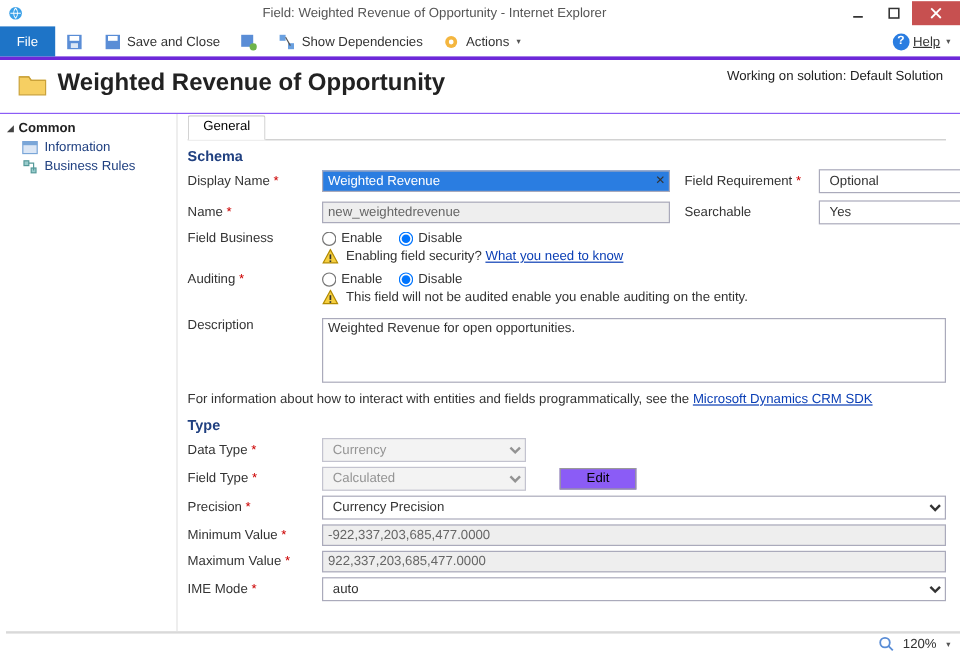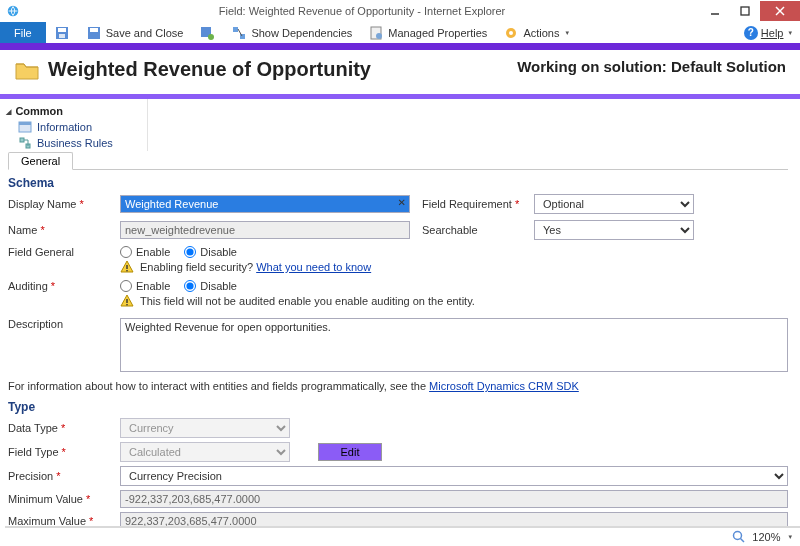--- a/index.html
+++ b/index.html
@@ -8,38 +8,38 @@
 
 .titlebar { height: 22px; background: #fff; border-bottom: 0; display: flex; align-items: center; padding-left: 6px; }
 .titlebar .ie-icon { width: 14px; height: 14px; margin-right: 4px; }
 .titlebar .title-text { flex: 1; text-align: center; font-size: 11px; color: #555; }
 .titlebar .winbtns { display: flex; }
 .titlebar .winbtn { width: 30px; height: 20px; display: flex; align-items: center; justify-content: center; font-size: 10px; color: #333; }
 .titlebar .winbtn.close { background: #c75050; color: #fff; width: 40px; }
 .titlebar .winbtn.close svg { stroke: #fff; }
 
 
-.toolbar { height: 28px; background: #fff; border-bottom: 7px solid #6d28d9; display: flex; align-items: stretch; padding-right: 8px; }
+.toolbar { height: 28px; background: #fff; border-bottom: 3px solid #6d28d9; display: flex; align-items: stretch; padding-right: 8px; }
 .filebtn { background: #1e74c7; color: #fff; padding: 0 14px; display: flex; align-items: center; font-size: 11px; }
 .tbtn { display: flex; align-items: center; padding: 0 8px; gap: 4px; color: #333; cursor: default; }
 .tbtn .ico { width: 16px; height: 16px; display: inline-flex; align-items: center; justify-content: center; }
 .toolbar .spacer { flex: 1; }
 .helpbtn { display: flex; align-items: center; gap: 3px; color: #333; }
 .helpbtn .hcircle { width:14px; height:14px; border-radius:50%; background:#2a7de1; color:#fff; display:flex; align-items:center; justify-content:center; font-size:10px; font-weight:bold;}
 .tridown { font-size: 7px; color: #555; margin-left: 2px; }
 
 
 .header { padding: 8px 14px 4px 14px; display: flex; align-items: flex-start; }
 .foldericon { width: 26px; height: 24px; margin-right: 8px; }
 .header-titles .crumb { font-size: 11px; color: #444; }
 .header-titles .bigtitle { font-size: 20px; font-weight: bold; color: #222; }
-.header .right { margin-left: auto; font-size: 15px; font-weight: bold; color: #222; }
-
-
-.main { position: absolute; top: 94px; bottom: 20px; left: 0; right: 0; display: flex; border-top: 5px solid #8b5cf6; flex-direction: column; }
+.header .right { margin-left: auto; font-size: 11px; font-weight: normal; color: #222; }
+
+
+.main { position: absolute; top: 94px; bottom: 20px; left: 0; right: 0; display: flex; border-top: 1px solid #8b5cf6; }
 .sidebar { width: 148px; border-right: 1px solid #e3e3e3; padding-top: 4px; }
 .side-h { font-weight: bold; font-size: 11px; color: #222; padding: 2px 6px; }
 .side-h::before { content: "◢"; font-size: 7px; color: #444; display:inline-block; transform: translateY(-1px); margin-right:4px;}
 .side-item { display: flex; align-items: center; gap: 5px; padding: 2px 4px 2px 18px; color: #204080; cursor: default; font-size: 11px; }
 .side-item .sico { width: 14px; height: 12px; }
 
 .content { flex: 1; overflow: auto; padding: 0 12px 8px 8px; display:flex; flex-direction:column;}
 
 
 .tabstrip { height: 22px; display:flex; border-bottom: 1px solid #c8c8c8; margin-bottom: 2px;}
@@ -142,29 +142,20 @@
           <rect x="2" y="2" width="5" height="5" fill="#6aa0e0"></rect>
           <rect x="9" y="9" width="5" height="5" fill="#6aa0e0"></rect>
           <line x1="7" y1="4" x2="11" y2="11" stroke="#555"></line>
         </svg>
       </span>
       <span>Show Dependencies</span>
     </div>
   <div class="tbtn">
       <span class="ico">
         <svg viewBox="0 0 16 16" width="16" height="16">
-          <rect x="3" y="2" width="10" height="12" fill="#f0f0f0" stroke="#888"></rect>
-          <circle cx="11" cy="11" r="3" fill="#7aa6d8"></circle>
-        </svg>
-      </span>
-      <span>Managed Properties</span>
-    </div>
-  <div class="tbtn">
-      <span class="ico">
-        <svg viewBox="0 0 16 16" width="16" height="16">
           <circle cx="8" cy="8" r="5" fill="#f4b63f"></circle>
           <circle cx="8" cy="8" r="2" fill="#fff"></circle>
         </svg>
       </span>
       <span>Actions</span>
       <span class="tridown">▾</span>
     </div>
   <div class="spacer"></div>
   <div class="helpbtn">
       <span class="hcircle">?</span>
@@ -218,21 +209,21 @@
         <span class="clearx">✕</span>
       </div>
       <div class="label req">Field Requirement</div>
       <select class="sel"><option>Optional</option></select>
 
       <div class="label req">Name</div>
       <input class="txt" readonly="" value="new_weightedrevenue" style="">
       <div class="label">Searchable</div>
       <select class="sel"><option>Yes</option></select>
 
-      <div class="label">Field General</div>
+      <div class="label">Field Business</div>
       <div class="radiogrp" style="grid-column: 2 / span 3;">
         <label>
             <input type="radio" style="">
             <span>Enable</span>
           </label>
         <label>
             <input type="radio" checked="" style="">
             <span>Disable</span>
           </label>
       </div>

